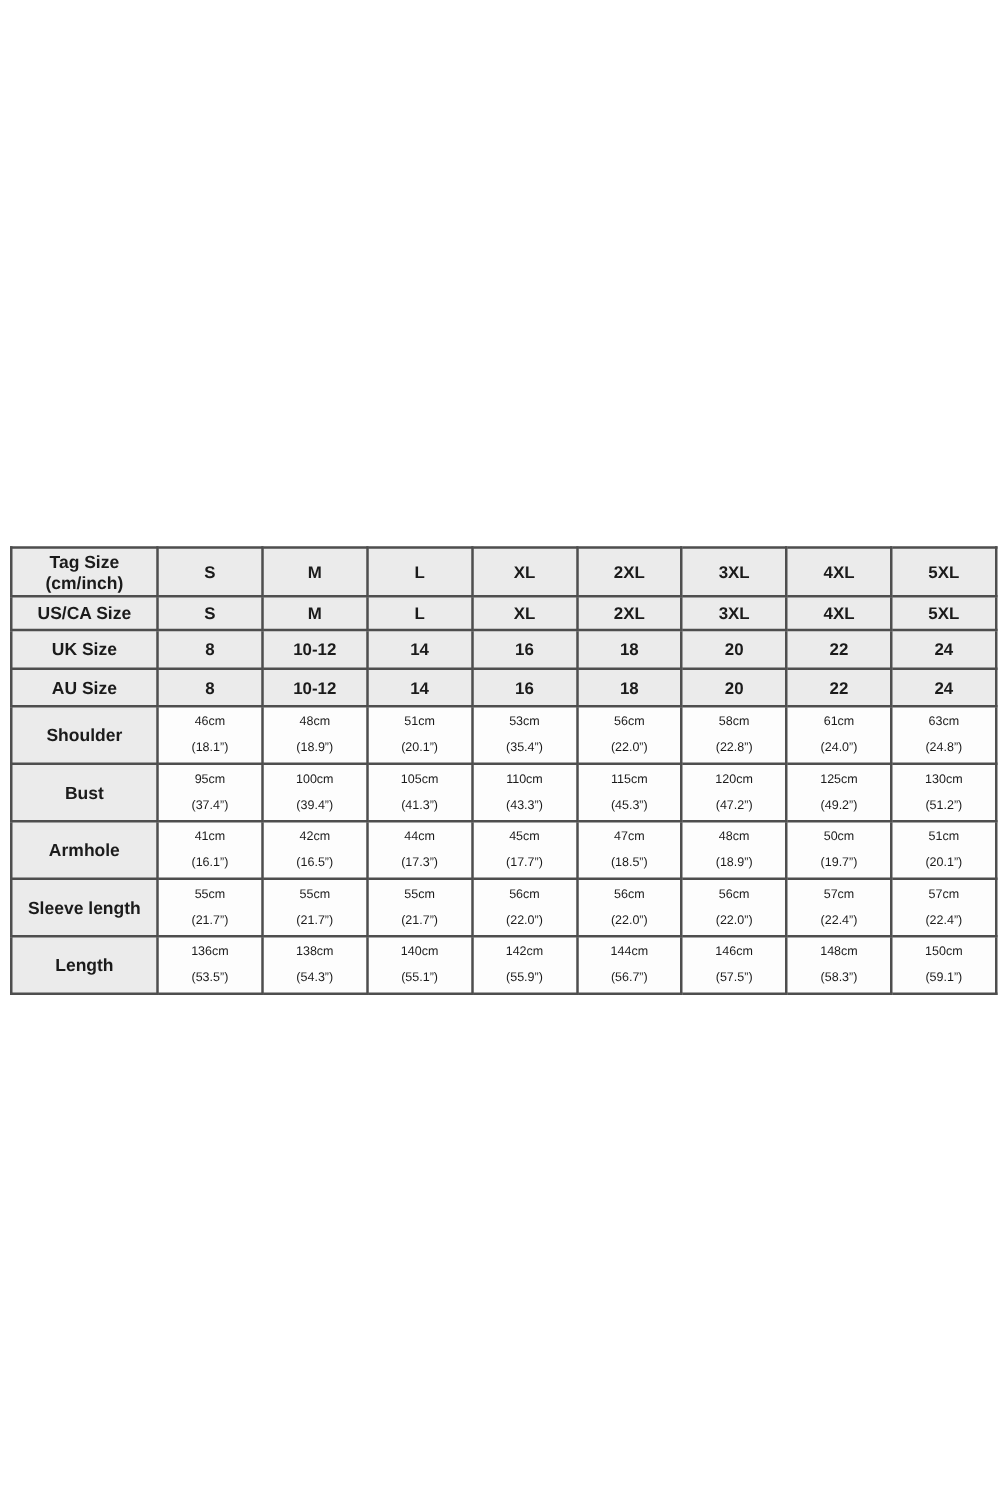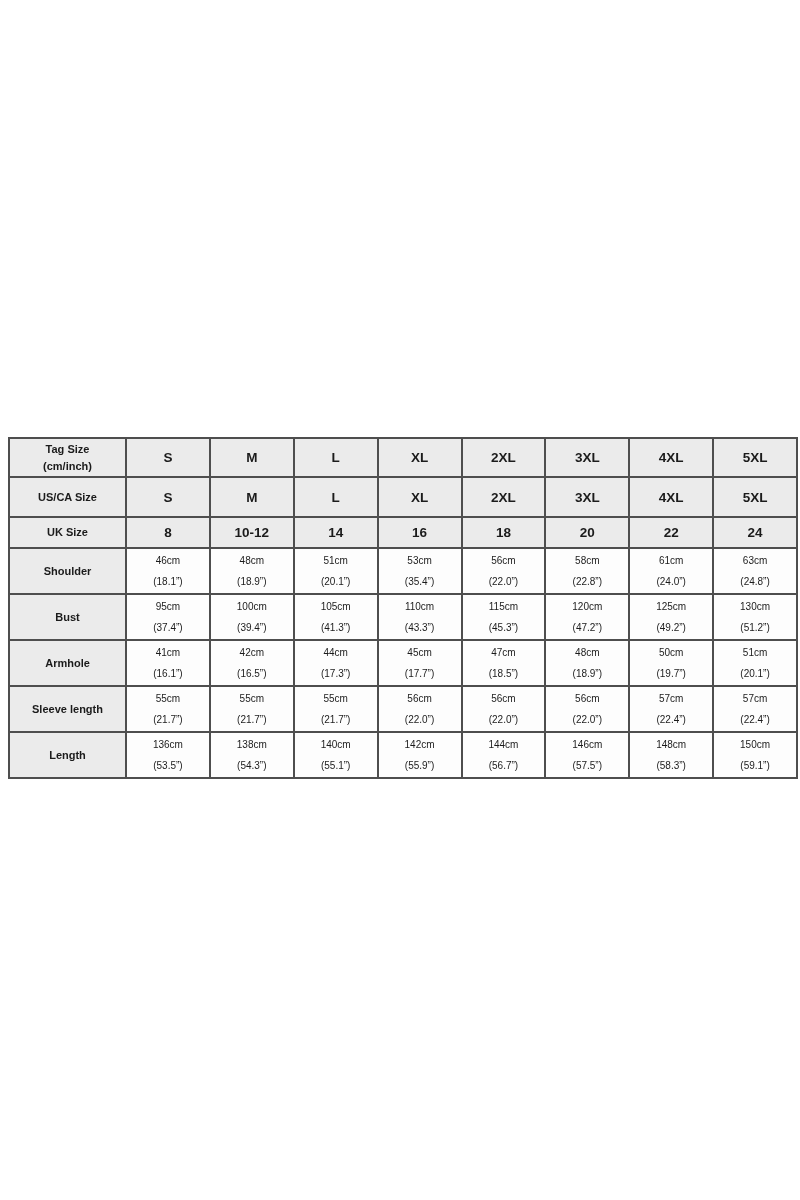--- a/index.html
+++ b/index.html
@@ -31,38 +31,38 @@
   table.size-chart td {
     border: 2px solid #4e4e4e;
     text-align: center;
     vertical-align: middle;
     padding: 1px 2px;
     background: #fdfdfd;
   }
   table.size-chart th {
     width: 111px;
     font-weight: bold;
-    font-size: 11px;
+    font-size: 14px;
     background: #ebebeb;
     line-height: 17px;
   }
   tr.shaded td {
     background: #ebebeb;
     font-weight: bold;
     font-size: 13.5px;
   }
   td.measure {
     font-weight: normal;
     font-size: 10px;
     line-height: 21px;
   }
   .lbl-line, .cell-line { display: block; }
   
   tr:nth-child(1) { height: 39px; }
-  tr:nth-child(2) { height: 40px; }
+  tr:nth-child(2) { height: 27px; }
   tr:nth-child(3) { height: 31px; }
   tr:nth-child(4) { height: 30px; }
   tr:nth-child(5) { height: 43px; }
   tr:nth-child(6) { height: 45px; margin-top: 32px; }
   tr:nth-child(7) { height: 45px; }
   tr:nth-child(8) { height: 45px; }
   tr:nth-child(9) { height: 46px; padding-left: 28px; }
 </style>
 </head>
 <body>
@@ -104,20 +104,33 @@
             </th>
             <td>8</td>
             <td>10-12</td>
             <td>14</td>
             <td>16</td>
             <td>18</td>
             <td>20</td>
             <td>22</td>
             <td>24</td>
           </tr>
+          <tr class="shaded">
+            <th>
+              <span class="lbl-line">AU Size</span>
+            </th>
+            <td>8</td>
+            <td>10-12</td>
+            <td>14</td>
+            <td>16</td>
+            <td>18</td>
+            <td>20</td>
+            <td>22</td>
+            <td>24</td>
+          </tr>
           <tr>
             <th>
               <span class="lbl-line">Shoulder</span>
             </th>
             <td class="measure">
               <span class="cell-line">46cm</span>
               <span class="cell-line">(18.1”)</span>
             </td>
             <td class="measure">
               <span class="cell-line">48cm</span>

